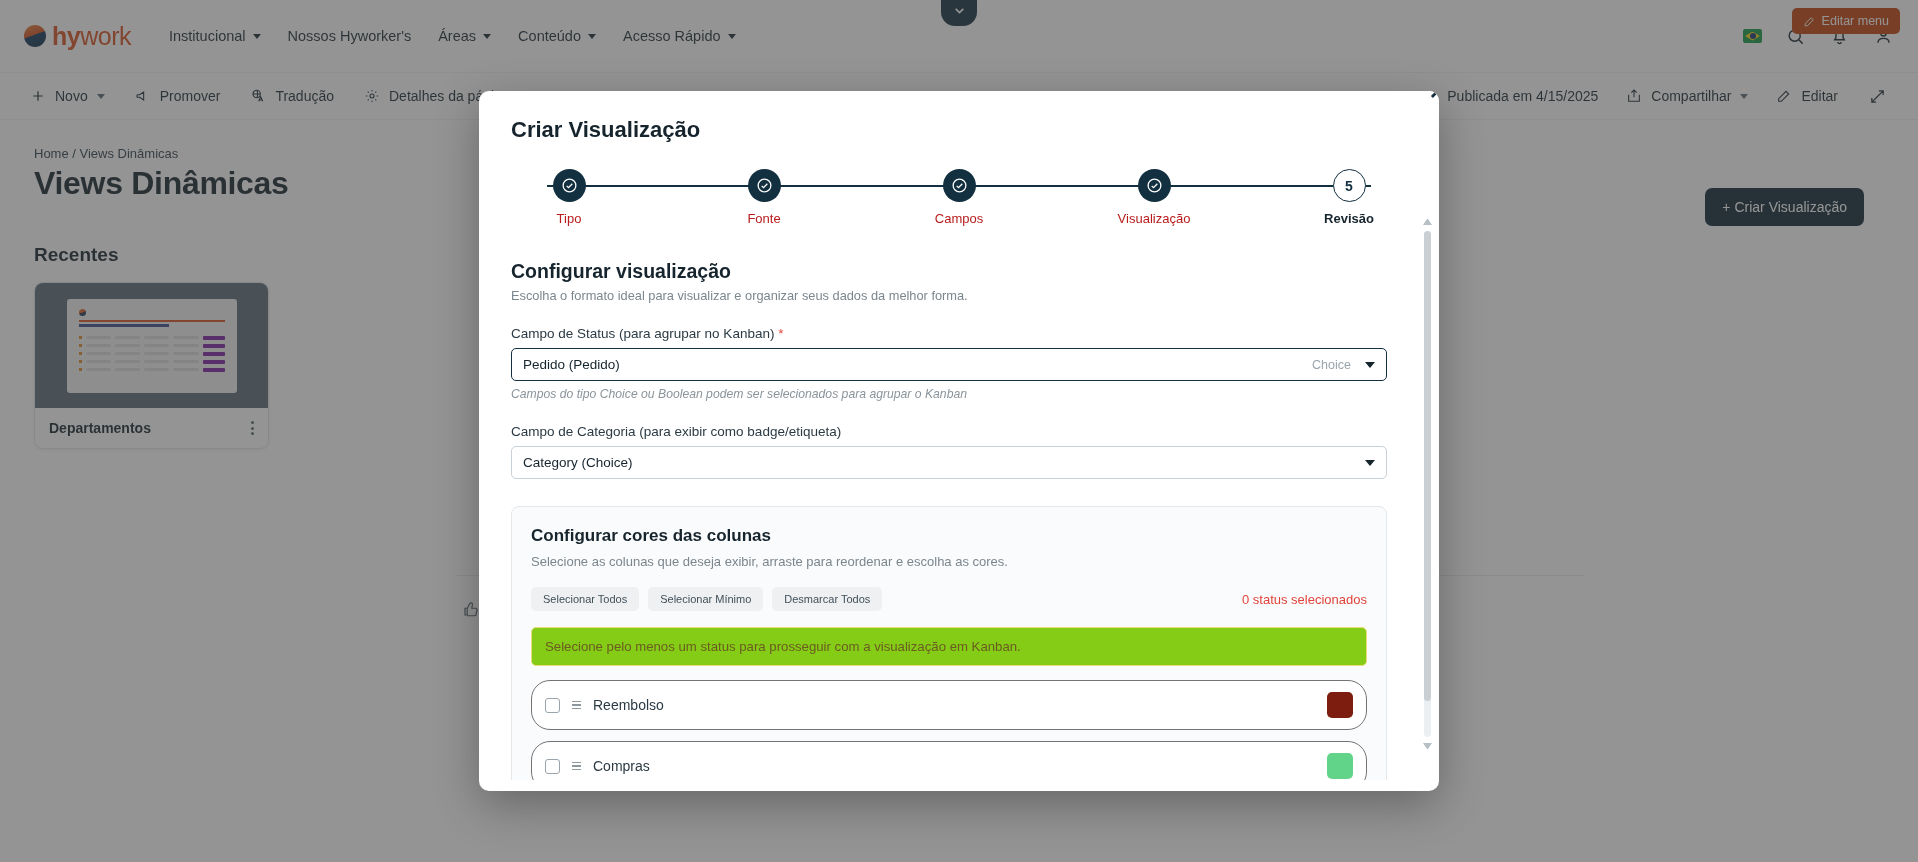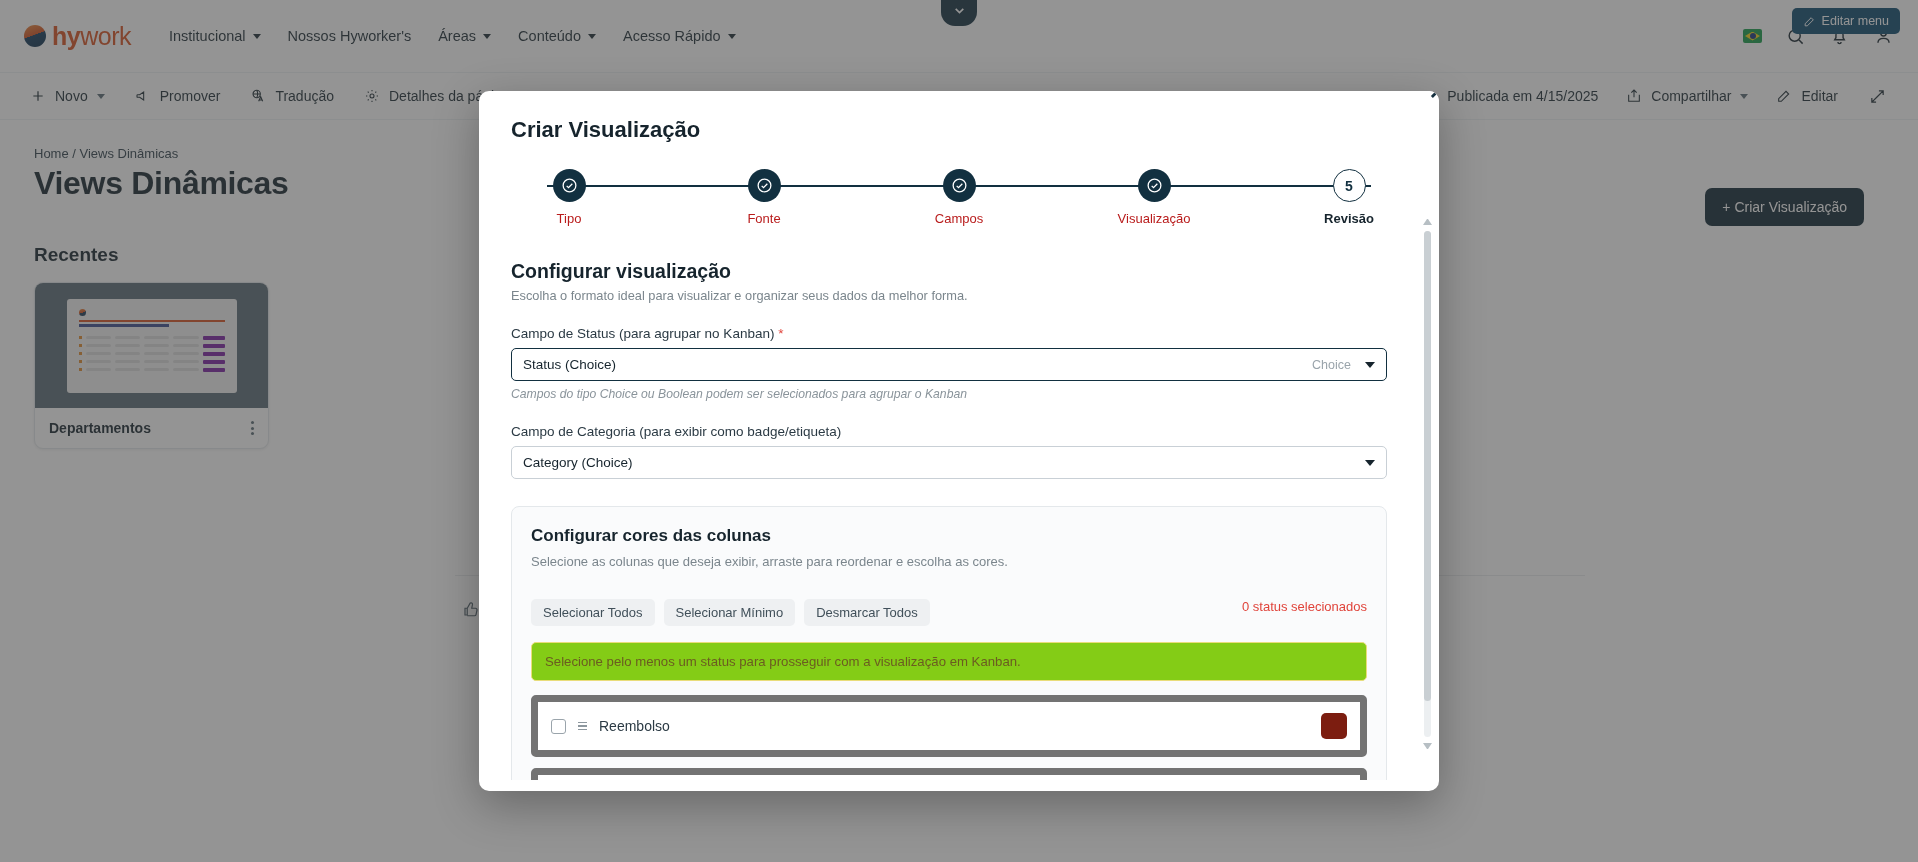--- a/index.html
+++ b/index.html
@@ -53,21 +53,21 @@
     content:''; position:absolute; left:2px; top:2.5px; width:15px; height:9px;
     background:#f5d417; clip-path: polygon(50% 0,100% 50%,50% 100%,0 50%);
   }
   .flag::after {
     content:''; position:absolute; left:6.5px; top:4px; width:6px; height:6px; border-radius:50%;
     background:#18377c;
   }
   .icon-btn { width: 22px; height: 22px; color:#16242d; cursor:pointer; display:flex; align-items:center; justify-content:center;}
   .editar-menu {
     position: absolute; right: 18px; top: 8px;
-    background: #0c4a6e; color: #fff; font-size: 12.5px;
+    background: #c2410c; color: #fff; font-size: 12.5px;
     border-radius: 5px; padding: 6px 11px; display: flex; align-items: center; gap: 6px;
     cursor: pointer; z-index: 5;
   }
   .pill-tab {
     position: absolute; left: 50%; transform: translateX(-50%); top: 0;
     width: 36px; height: 26px; background: #13303f; border-radius: 0 0 14px 14px;
     display: flex; align-items: flex-start; justify-content: center; padding-top: 4px;
     z-index: 5; cursor: pointer;
   }
 
@@ -178,32 +178,32 @@
 
   .colors-panel {
     margin-top: 27px; border: 1px solid #e4e8eb; border-radius: 8px;
     background: #fafbfc; padding: 19px 19px 22px;
   }
   .cp-title { font-size: 17px; font-weight: bold; color: #16242d; }
   .cp-sub { font-size: 13px; color: #7b868d; margin-top: 8px; }
   .cp-actions { display: flex; align-items: center; margin-top: 18px; gap: 9px; }
   .chip {
     background: #eef0f2; border-radius: 5px; padding: 6px 12px;
-    font-size: 13px; color: #41505a; cursor: pointer; margin-top: 12px;
+    font-size: 11px; color: #41505a; cursor: pointer;
   }
   .cp-count { margin-left: auto; font-size: 13px; color: #e0443b; }
 
   .warnbar {
     margin-top: 16px; background: #84cc16; border: 1px solid #e9dd7a;
     border-radius: 5px; padding: 11px 13px; font-size: 13.2px; color: #6b5c21;
   }
   .statlist { margin-top: 14px; display: flex; flex-direction: column; gap: 11px; }
   .statrow {
     display: flex; align-items: center; gap: 12px;
-    background: #fff; border: 7px solid #737373; border-radius: 5px;
+    background: #fff; border: 1px solid #737373; border-radius: 19px;
     padding: 11px 13px;
   }
   .cbox { width: 15px; height: 15px; border: 1.4px solid #9aa4ab; border-radius: 3px; background:#fff; cursor: pointer; }
   .drag { display: flex; flex-direction: column; gap: 2px; cursor: grab; }
   .drag i { display: block; width: 9px; height: 1.5px; background: #8d979e; }
   .stat-name { font-size: 14px; color: #2b3a44; }
   .swatch { margin-left: auto; width: 26px; height: 26px; border-radius: 5px; cursor: pointer; }
 
   .modal-scroll {
     position: absolute; right: 7px; top: 128px; width: 9px; height: 530px;
@@ -471,21 +471,21 @@
 
       <div class="scrollzone">
         <div class="sec-head">Configurar visualização</div>
         <div class="sec-sub">Escolha o formato ideal para visualizar e organizar seus dados da melhor forma.</div>
 
         <div class="field-label">
           <span>Campo de Status (para agrupar no Kanban)</span>
           <span class="req">*</span>
         </div>
         <div class="selectbox focused">
-          <span>Status (Choice)</span>
+          <span>Pedido (Pedido)</span>
           <span class="select-suffix">Choice</span>
           <span class="sel-caret"></span>
         </div>
         <div class="field-hint">Campos do tipo Choice ou Boolean podem ser selecionados para agrupar o Kanban</div>
 
         <div class="field-label">Campo de Categoria (para exibir como badge/etiqueta)</div>
         <div class="selectbox">
           <span>Category (Choice)</span>
           <span class="sel-caret"></span>
         </div>

